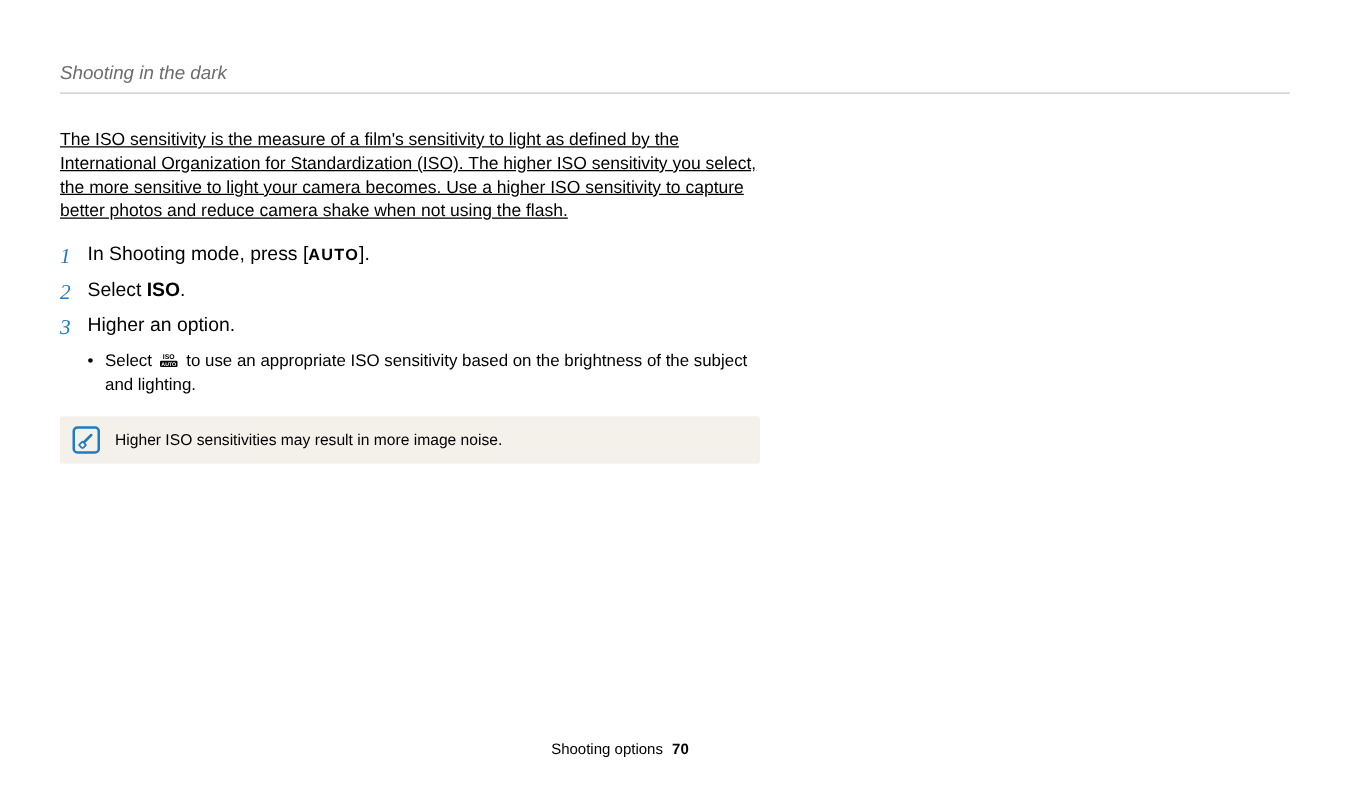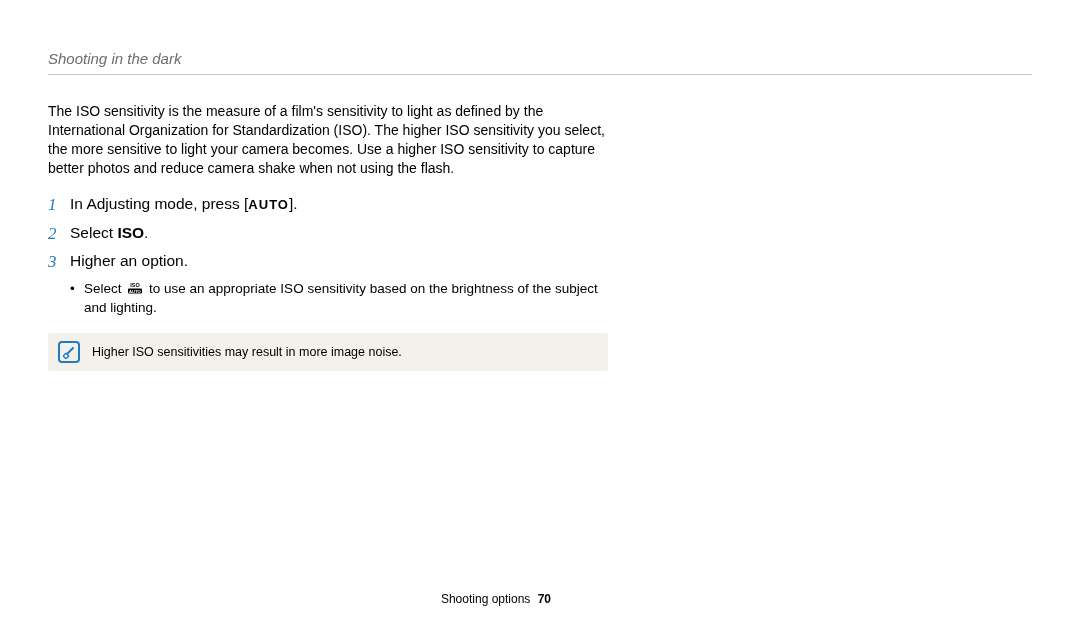--- a/index.html
+++ b/index.html
@@ -51,20 +51,21 @@
     color: #8a8a8a;
     letter-spacing: 8px;
     margin-left: 14px;
     vertical-align: middle;
   }
   .intro {
     margin-top: 6px;
     font-size: 14px;
     line-height: 1.35;
     color: #000;
+    text-decoration: underline;
   }
   .steps {
     margin-top: 16px;
   }
   .step {
     margin-bottom: 6px;
     display: flex;
     align-items: flex-start;
   }
   .step-num {
@@ -163,21 +164,21 @@
   <div class="content">
 
 
     <div class="intro">The ISO sensitivity is the measure of a film's sensitivity to light as defined by the International Organization for Standardization (ISO). The higher ISO sensitivity you select, the more sensitive to light your camera becomes. Use a higher ISO sensitivity to capture better photos and reduce camera shake when not using the flash.</div>
 
     <div class="steps">
 
       <div class="step">
         <div class="step-num">1</div>
         <div class="step-text">
-          <span>In Adjusting mode, press [</span><span class="menu-label">AUTO</span><span>].</span>
+          <span>In Shooting mode, press [</span><span class="menu-label">AUTO</span><span>].</span>
         </div>
       </div>
 
       <div class="step">
         <div class="step-num">2</div>
         <div class="step-text">
           <span>Select </span><span class="bold">ISO</span><span>.</span>
         </div>
       </div>
 

